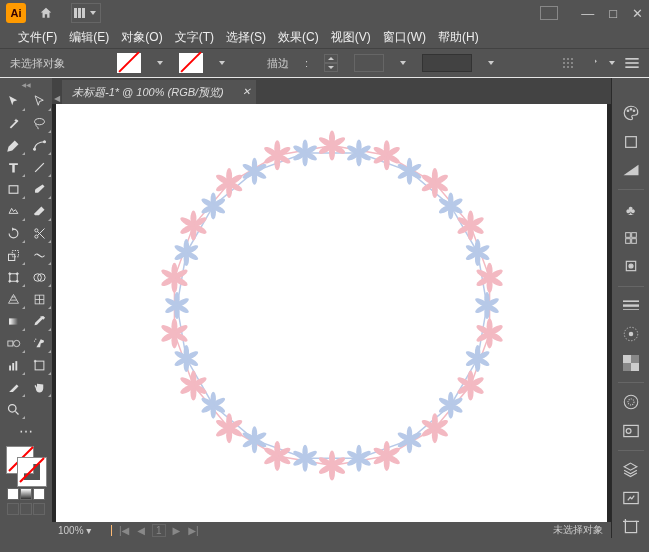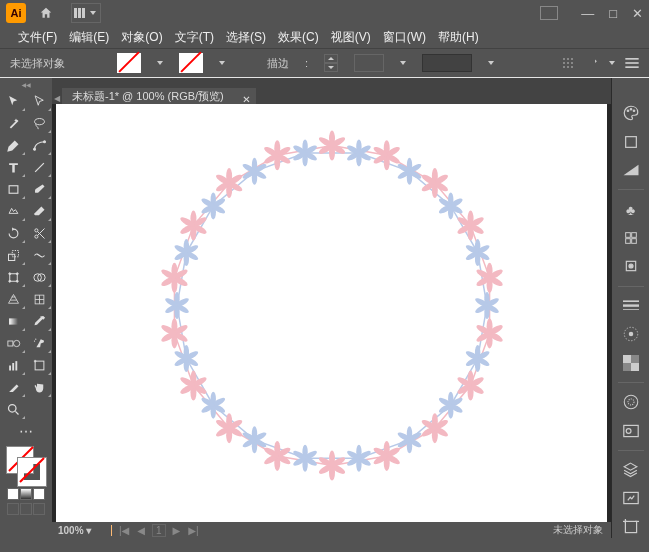--- a/index.html
+++ b/index.html
@@ -48,28 +48,28 @@
   .big-stroke { position: absolute; right: 0; bottom: 0; width: 28px; height: 28px; border: 6px solid #fff; outline: 1px solid #888; }
   .big-stroke::after { content: ""; position: absolute; left: -9px; top: 5px; width: 34px; height: 2px; background: red; transform: rotate(-45deg); }
   .mini-swatches { display: flex; gap: 1px; margin-top: 2px; }
   .mini-swatches span { width: 12px; height: 12px; border: 1px solid #666; }
   .modes { display: flex; gap: 1px; margin-top: 3px; }
   .modes span { width: 12px; height: 12px; border: 1px solid #666; background: #555; }
   
   .doc-area { flex: 1; display: flex; flex-direction: column; }
   .tab-bar { height: 26px; background: #434343; display: flex; align-items: flex-end; }
   .tab-left { width: 10px; height: 12px; display: flex; align-items: center; justify-content: center; color: #999; font-size: 8px; }
-  .tab { background: #535353; height: 16px; padding: 0 32px 0 10px; display: flex; align-items: center; color: #ddd; font-size: 11px; position: relative; }
+  .tab { background: #535353; height: 24px; padding: 0 32px 0 10px; display: flex; align-items: center; color: #ddd; font-size: 11px; position: relative; font-style: italic; }
   .tab-close { position: absolute; right: 5px; top: 6px; color: #ddd; font-size: 10px; cursor: pointer; }
   
   .canvas-wrap { flex: 1; background: #282828; position: relative; }
   .canvas { position: absolute; left: 4px; top: 0; right: 4px; bottom: 16px; background: #fff; overflow: hidden; }
   .wreath-svg { position: absolute; left: 50%; top: 50%; transform: translate(-50%, -52%); }
   .sb-h { position: absolute; left: 0; right: 0; bottom: 0; height: 16px; background: #535353; display: flex; align-items: center; color: #ccc; font-size: 10px; }
-  .sb-h .zoom { width: 60px; border-right: 1px solid #fdba74; padding-left: 6px; font-weight: bold; }
+  .sb-h .zoom { width: 60px; border-right: 1px solid #fdba74; padding-left: 6px; }
   .sb-h .nav { display: flex; align-items: center; padding: 0 4px; gap: 2px; }
   .sb-h .nav span { padding: 0 3px; color: #888; }
   .sb-h .artboard-box { border: 1px solid #666; padding: 0 8px; margin: 0 2px; }
   .sb-h .selmode { margin-left: auto; padding-right: 8px; }
   
   .panel-dock { width: 38px; background: #535353; border-left: 1px solid #2a2a2a; display: flex; flex-direction: column; align-items: center; padding-top: 24px; gap: 6px; }
   .panel-icon { width: 26px; height: 24px; display: flex; align-items: center; justify-content: center; color: #ccc; font-size: 14px; }
   .panel-sep { width: 26px; height: 1px; background: #666; margin: 2px 0; }
   
   .right-controls { display: flex; align-items: center; gap: 10px; margin-left: auto; }

